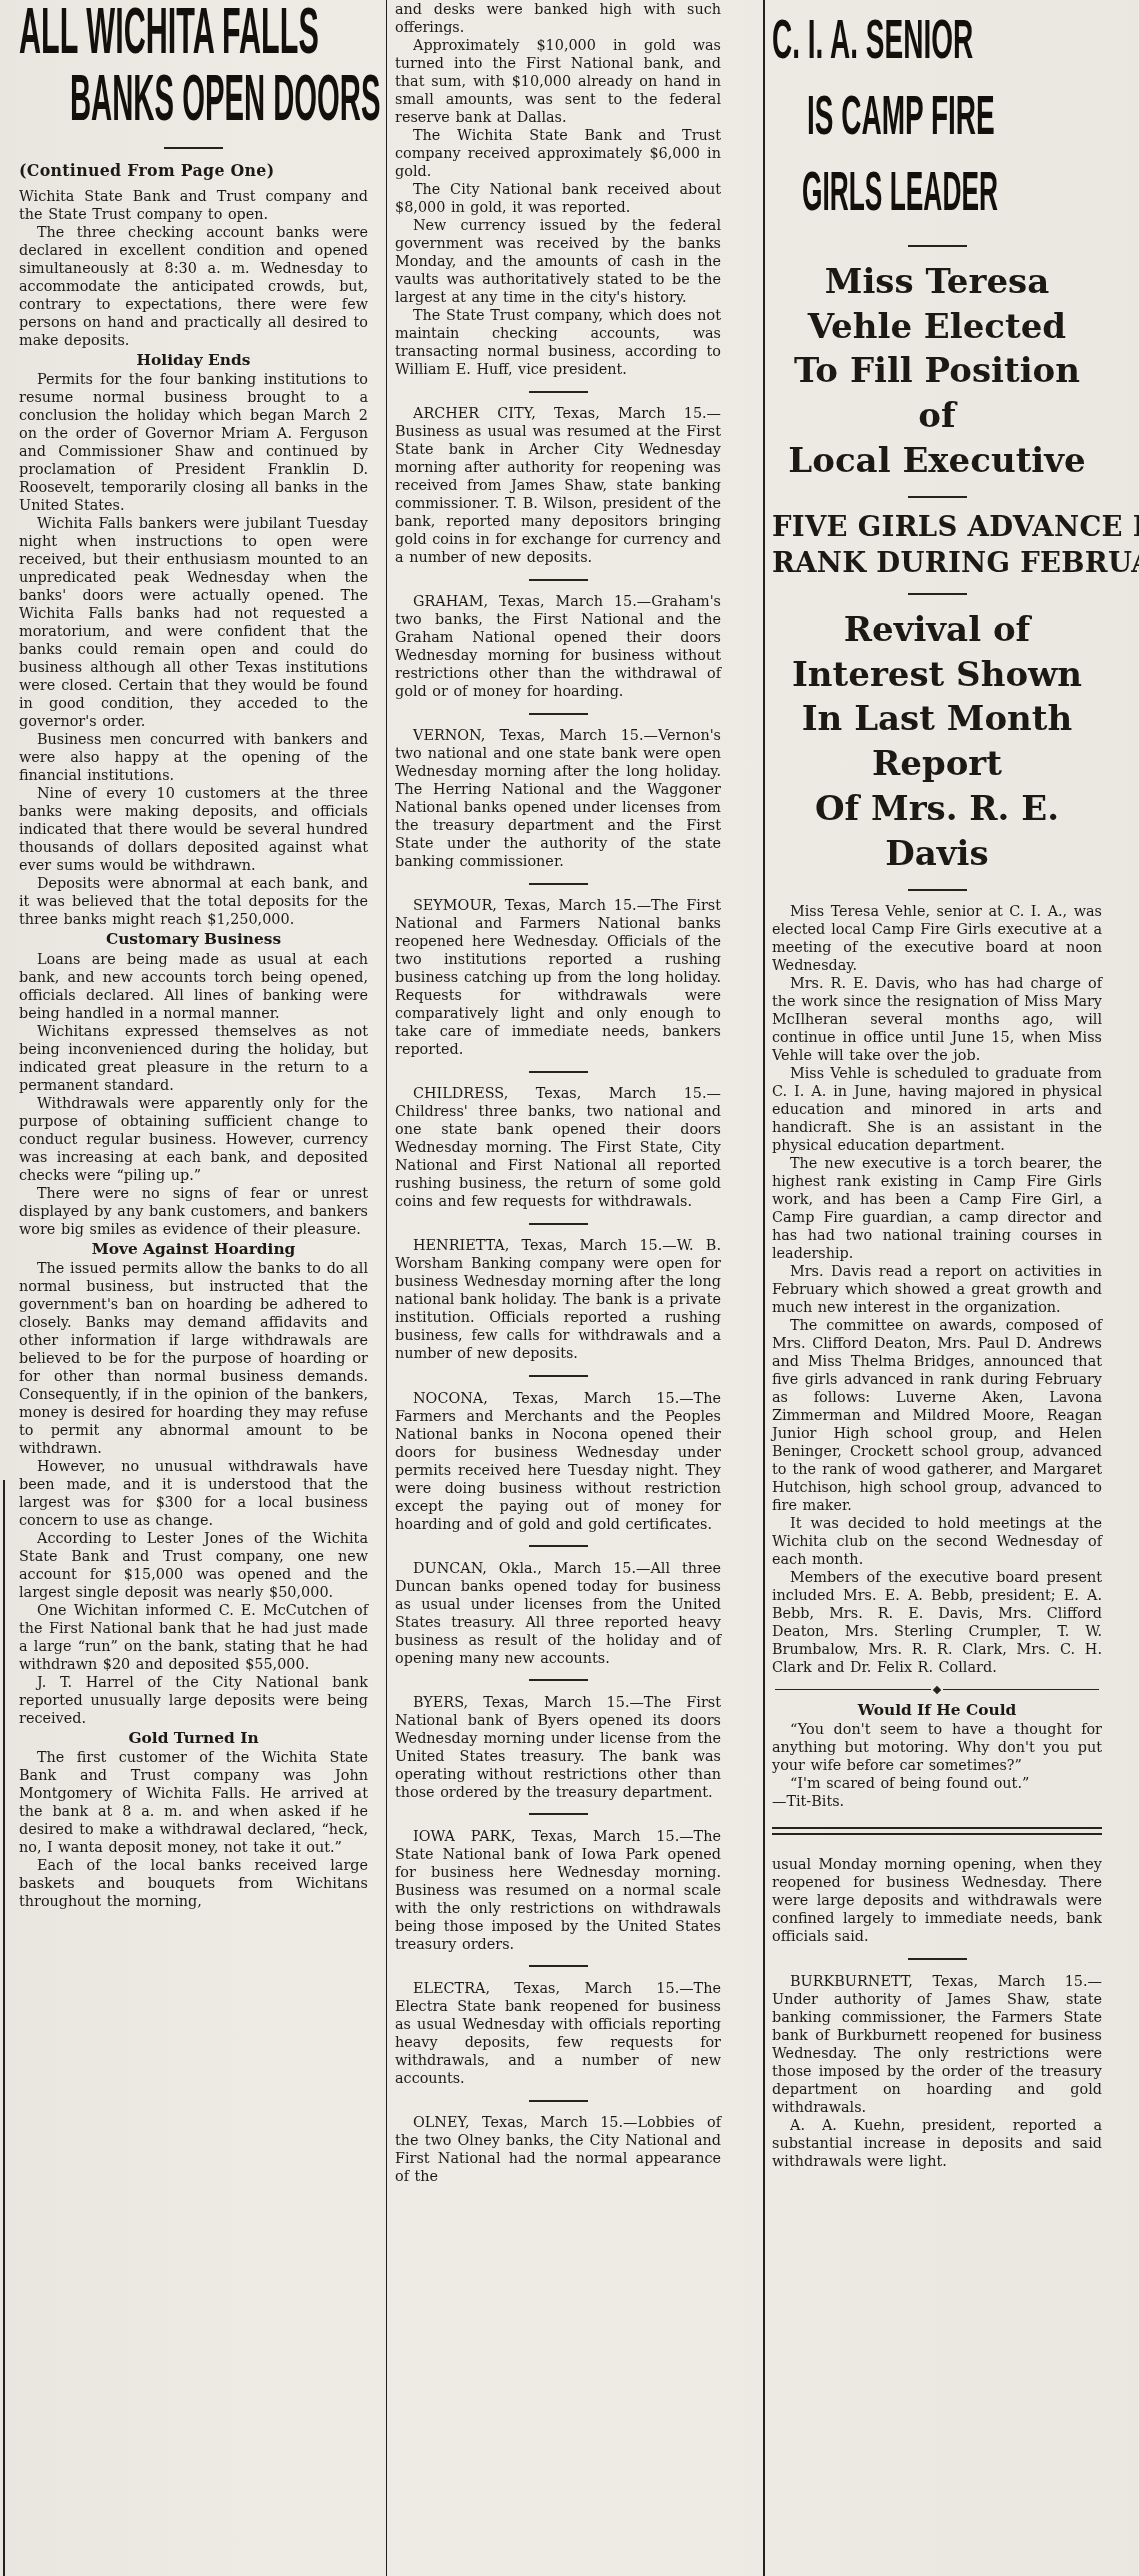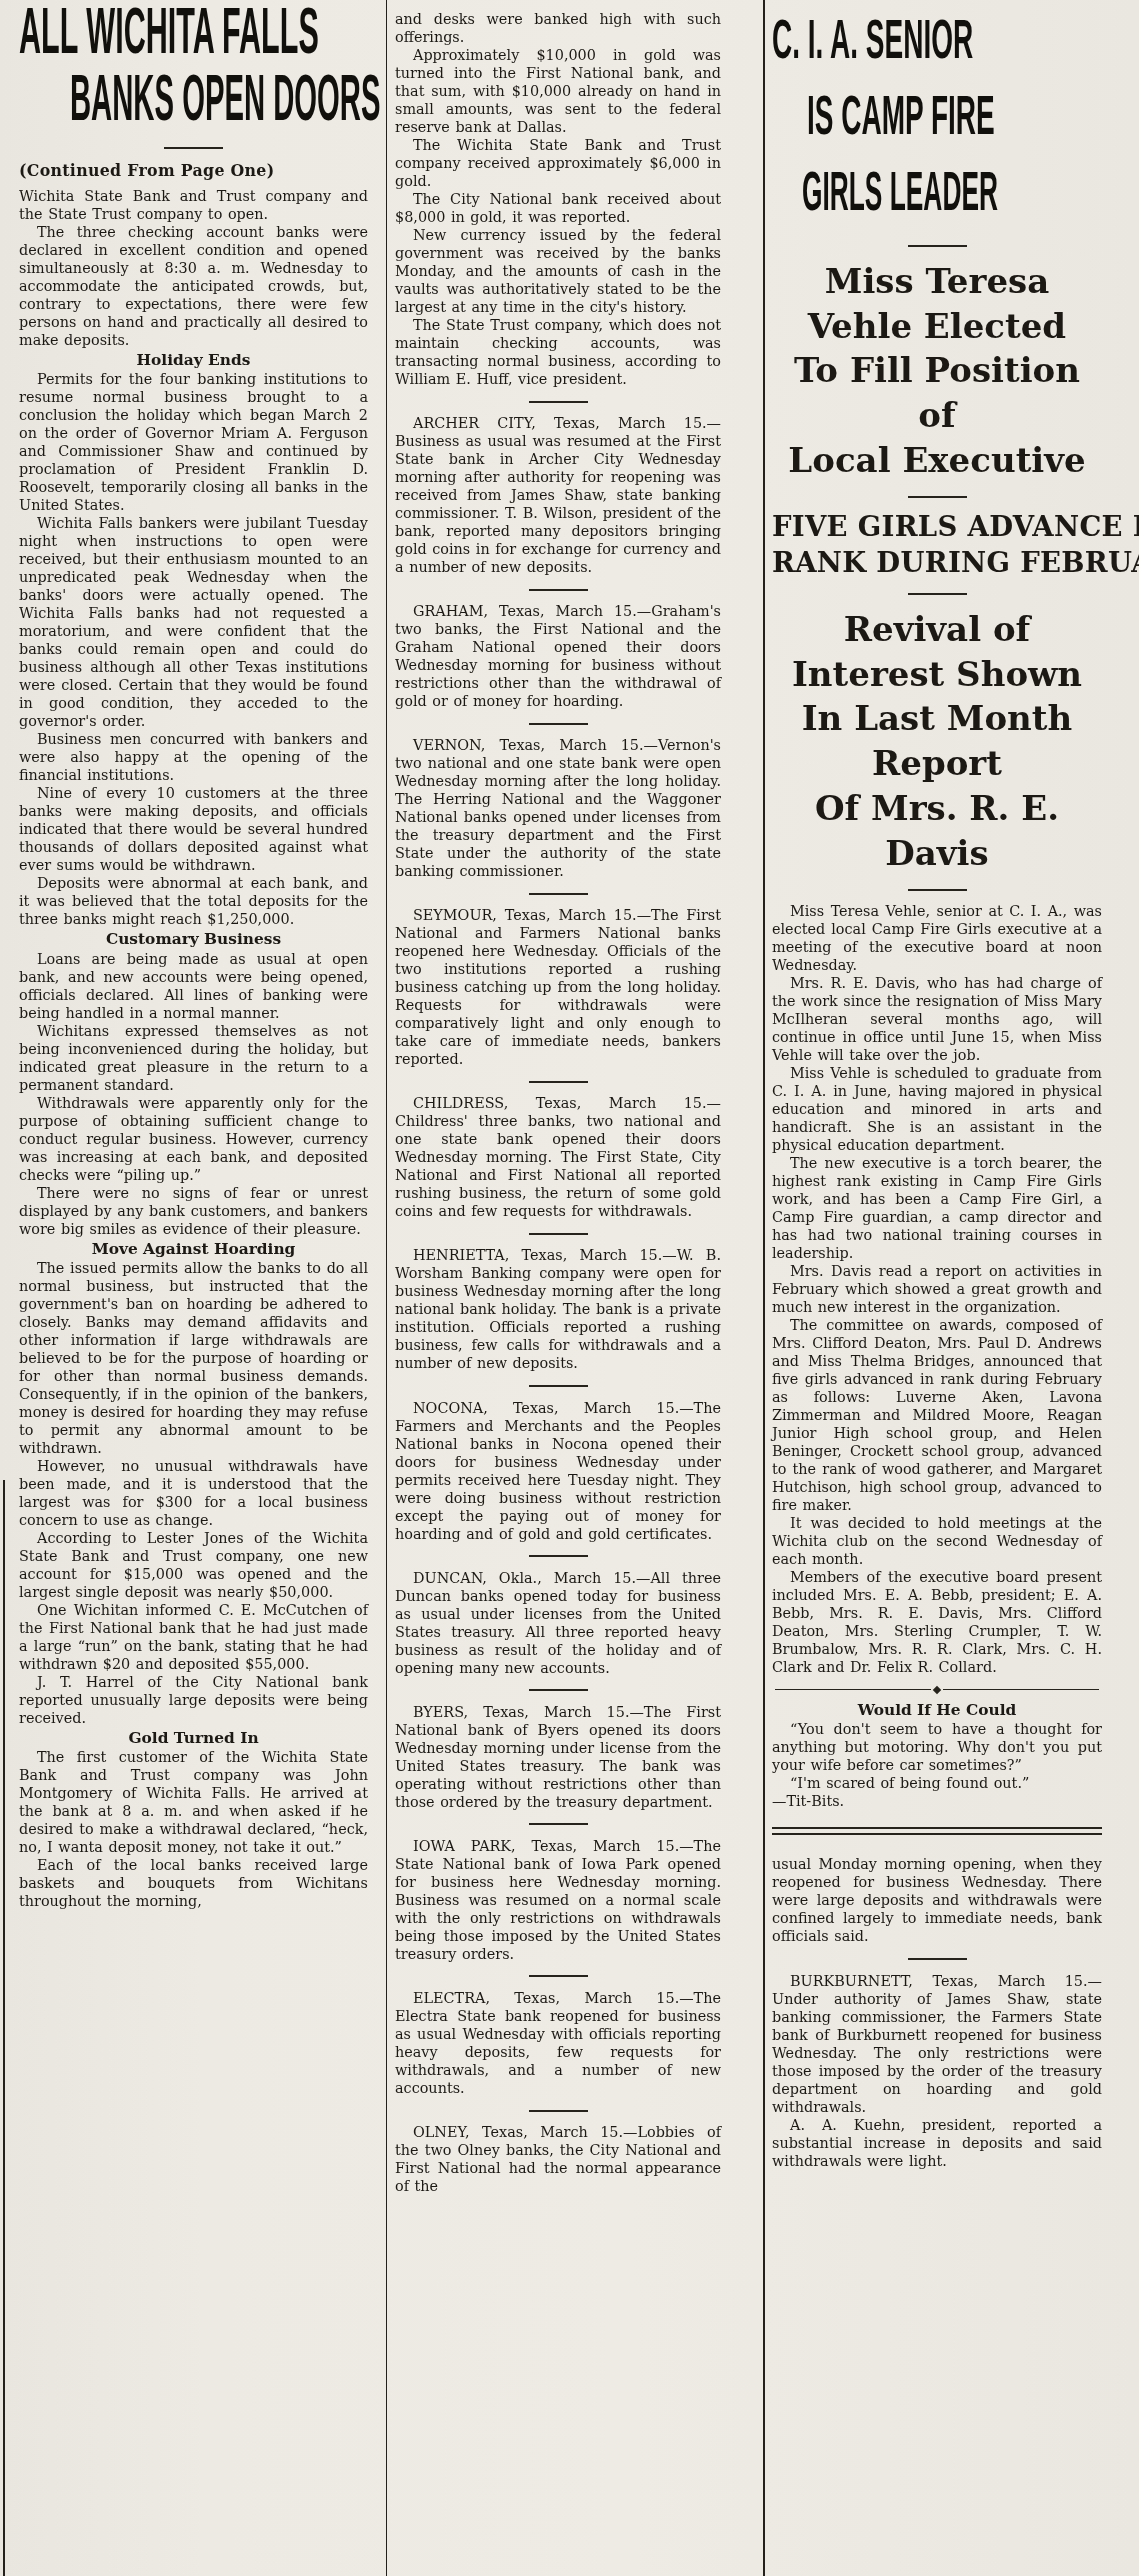--- a/index.html
+++ b/index.html
@@ -12,21 +12,21 @@
   }
   .page{position:absolute;inset:0;overflow:hidden;
     background:linear-gradient(90deg,#e9e6df 0%,#edeae3 18%,#eeebe4 55%,#eae7e0 100%);}
   .vrule{position:absolute;background:#24201b;width:1.3px;}
   .vrule.v1{left:386px;top:0;height:2576px;}
   .vrule.v2{left:763px;top:0;height:2576px;width:2px;}
   .vrule.v3{left:2.7px;top:1480px;height:1096px;width:2px;}
 
   .col{position:absolute;top:0;}
   .col-left{left:19px;width:349px;}
-  .col-mid{left:395px;width:326px;padding-top:10px;}
+  .col-mid{left:395px;width:326px;padding-top:0;}
   .col-right{left:772px;width:330px;}
 
   .para{margin:0;font-size:14.4px;line-height:18px;text-align:justify;
         text-indent:18px;word-spacing:1px;}
   .para.flush{text-indent:0;}
 
   .subhead{font-weight:bold;font-size:15.4px;text-align:center;margin:2px 0 1.3px;}
   .continued{font-weight:bold;font-size:15.8px;text-align:left;margin:12px 0 6.7px;letter-spacing:0.3px;}
 
   .headline{font-family:"Liberation Sans","DejaVu Sans",sans-serif;font-weight:bold;color:#12100d;}
@@ -72,21 +72,21 @@
       <div class="continued">(Continued From Page One)</div>
       <p class="para flush">Wichita State Bank and Trust company and the State Trust company to open.</p>
       <p class="para">The three checking account banks were declared in excellent condition and opened simultaneously at 8:30 a. m. Wednesday to accommodate the anticipated crowds, but, contrary to expectations, there were few persons on hand and practically all desired to make deposits.</p>
       <h3 class="subhead" style="margin: 2px 0px 1.3px;">Holiday Ends</h3>
       <p class="para">Permits for the four banking institutions to resume normal business brought to a conclusion the holiday which began March 2 on the order of Governor Mriam A. Ferguson and Commissioner Shaw and continued by proclamation of President Franklin D. Roosevelt, temporarily closing all banks in the United States.</p>
       <p class="para">Wichita Falls bankers were jubilant Tuesday night when instructions to open were received, but their enthusiasm mounted to an unpredicated peak Wednesday when the banks' doors were actually opened. The Wichita Falls banks had not requested a moratorium, and were confident that the banks could remain open and could do business although all other Texas institutions were closed. Certain that they would be found in good condition, they acceded to the governor's order.</p>
       <p class="para">Business men concurred with bankers and were also happy at the opening of the financial institutions.</p>
       <p class="para">Nine of every 10 customers at the three banks were making deposits, and officials indicated that there would be several hundred thousands of dollars deposited against what ever sums would be withdrawn.</p>
       <p class="para">Deposits were abnormal at each bank, and it was believed that the total deposits for the three banks might reach $1,250,000.</p>
       <h3 class="subhead" style="margin: 2px 0px 1.3px;">Customary Business</h3>
-      <p class="para">Loans are being made as usual at open bank, and new accounts were being opened, officials declared. All lines of banking were being handled in a normal manner.</p>
+      <p class="para">Loans are being made as usual at each bank, and new accounts torch being opened, officials declared. All lines of banking were being handled in a normal manner.</p>
       <p class="para">Wichitans expressed themselves as not being inconvenienced during the holiday, but indicated great pleasure in the return to a permanent standard.</p>
       <p class="para">Withdrawals were apparently only for the purpose of obtaining sufficient change to conduct regular business. However, currency was increasing at each bank, and deposited checks were “piling up.”</p>
       <p class="para">There were no signs of fear or unrest displayed by any bank customers, and bankers wore big smiles as evidence of their pleasure.</p>
       <h3 class="subhead" style="margin: 2px 0px 1.3px;">Move Against Hoarding</h3>
       <p class="para">The issued permits allow the banks to do all normal business, but instructed that the government's ban on hoarding be adhered to closely. Banks may demand affidavits and other information if large withdrawals are believed to be for the purpose of hoarding or for other than normal business demands. Consequently, if in the opinion of the bankers, money is desired for hoarding they may refuse to permit any abnormal amount to be withdrawn.</p>
       <p class="para">However, no unusual withdrawals have been made, and it is understood that the largest was for $300 for a local business concern to use as change.</p>
       <p class="para">According to Lester Jones of the Wichita State Bank and Trust company, one new account for $15,000 was opened and the largest single deposit was nearly $50,000.</p>
       <p class="para">One Wichitan informed C. E. McCutchen of the First National bank that he had just made a large “run” on the bank, stating that he had withdrawn $20 and deposited $55,000.</p>
       <p class="para">J. T. Harrel of the City National bank reported unusually large deposits were being received.</p>
       <h3 class="subhead" style="margin: 2px 0px 1.3px;">Gold Turned In</h3>

